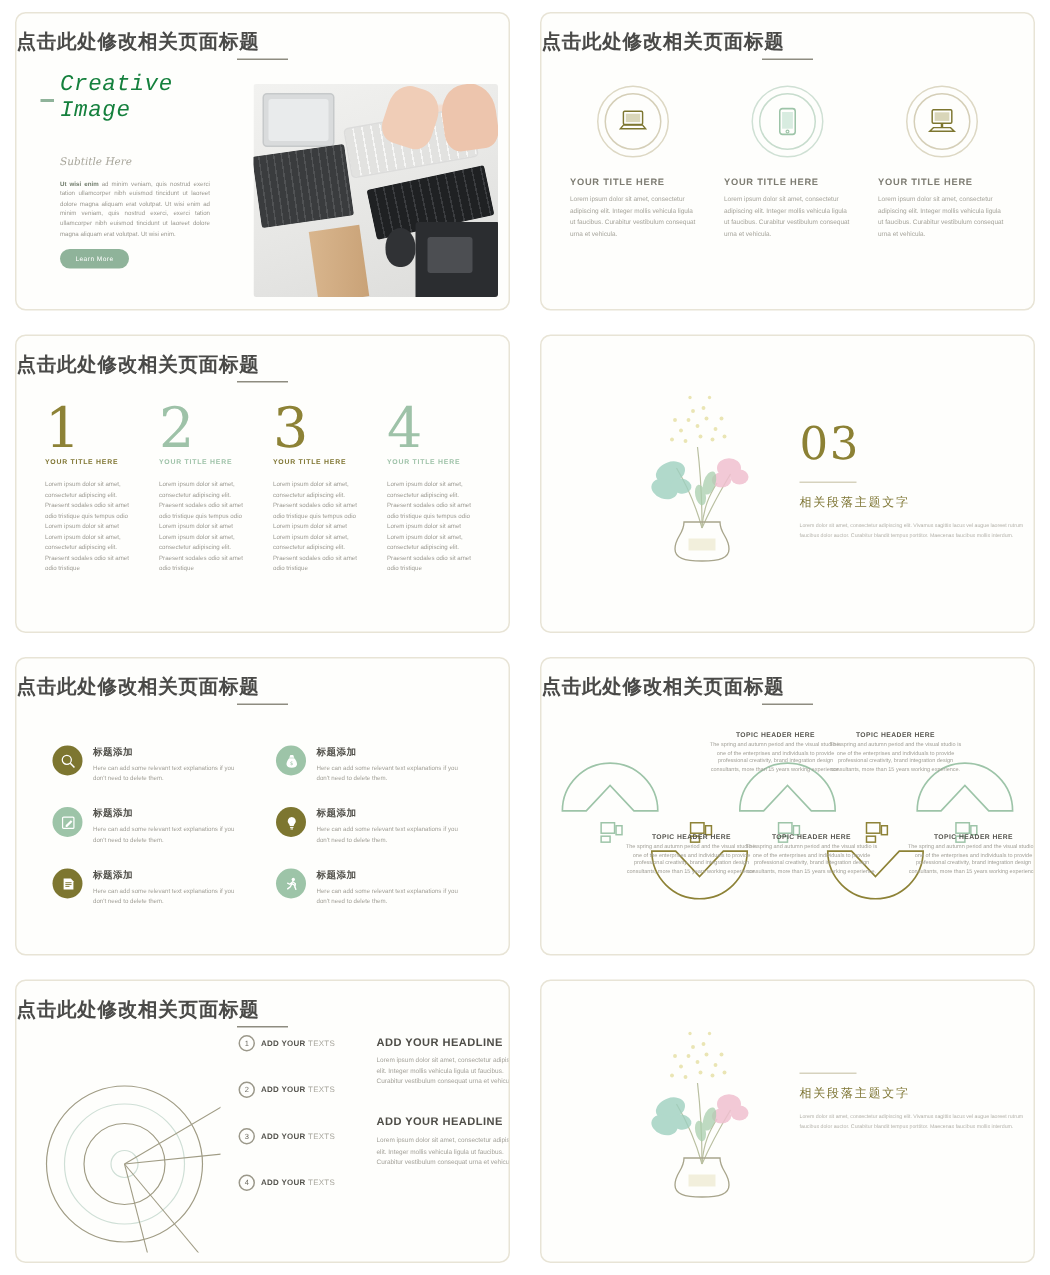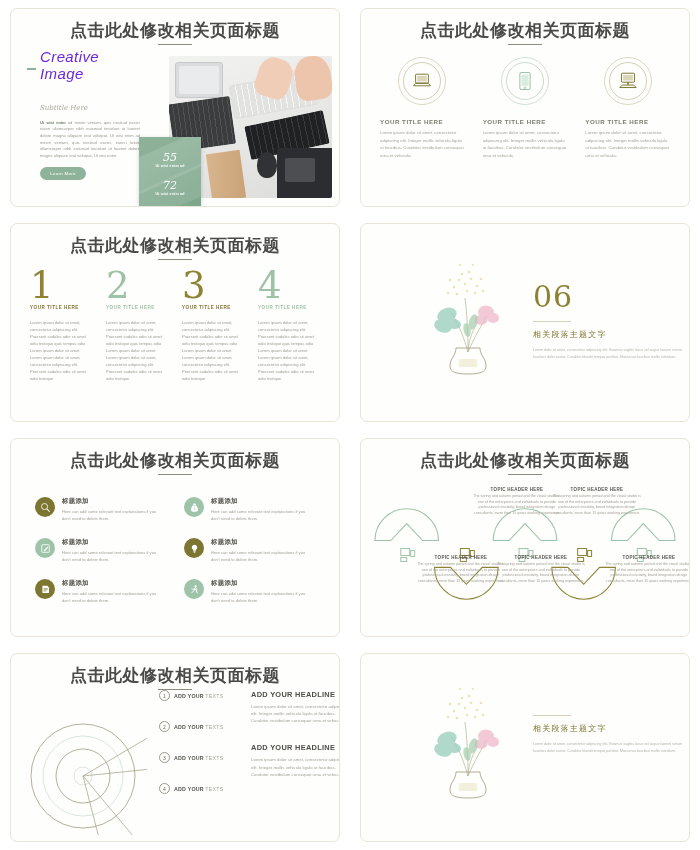--- a/index.html
+++ b/index.html
@@ -21,40 +21,40 @@
     width: 100%; height: 100%;
     background: #fefefc;
     border: 1px solid #e8e4d6;
     border-radius: 7px;
     overflow: hidden;
   }
 
   
   .stitle {
     position: absolute; top: 10px; left: 0; right: 0;
-    text-align: center;
-    font-size: 17px; font-weight: 700; color: #4a4a48;
+    text-align: left;
+    font-size: 13px; font-weight: 700; color: #4a4a48;
     letter-spacing: .5px;
     font-family: Liberation Mono, monospace;
   }
   .stitle .ul {
     display: block; width: 34px; height: 1.4px;
     background: #8e8c80; margin: 2px auto 0;
   }
 
   
   .s1-left { position: absolute; left: 16px; top: 40px; width: 118px; }
   .s1-dash {
     display: inline-block; width: 9px; height: 1.6px;
     background: #8fb39a; vertical-align: 9px; margin-right: 4px;
   }
   .s1-h {
     display: inline-block;
-    font-family: Liberation Sans, sans-serif;
-    font-size: 15px; color: #6d28d9; line-height: 1.12;
+    font-family: Liberation Mono, monospace;
+    font-size: 15px; color: #15803d; line-height: 1.12;
     letter-spacing: .4px; font-style: italic; font-weight: 400;
     max-width: 96px;
   }
   .s1-sub {
     font-family: "DejaVu Serif", serif; font-style: italic;
     font-size: 7px; color: #a9a79c; margin: 21px 0 0 13px;
   }
   .s1-body {
     margin: 8px 0 0 13px; width: 100px;
     font-size: 4.1px; line-height: 1.62; color: #9c9a92;
@@ -209,30 +209,20 @@
         <div class="ph ph-laptop"></div>
         <div class="ph ph-kbd"></div>
         <div class="ph ph-hand1"></div>
         <div class="ph ph-hand2"></div>
         <div class="ph ph-kbd2"></div>
         <div class="ph ph-wood"></div>
         <div class="ph ph-mouse"></div>
         <div class="ph ph-mon"></div>
       </div>
 
-      <div class="s1-card">
-        <div class="s1-num s1-n1">
-          <div class="n">55</div>
-          <div class="t">Ut wisi enim ad</div>
-        </div>
-        <div class="s1-num s1-n2">
-          <div class="n">72</div>
-          <div class="t">Ut wisi enim ad</div>
-        </div>
-      </div>
     </div>
   </div>
 
   <div class="slot">
     <div class="slide">
       <div class="stitle">
         <span>点击此处修改相关页面标题</span>
         <span class="ul"></span>
       </div>
       <div class="s2-row">
@@ -353,21 +343,21 @@
             <ellipse cx="58" cy="60" rx="6.5" ry="5"></ellipse>
           </g>
         <g fill="#a9cfae" opacity=".75">
             <ellipse cx="50" cy="62" rx="4" ry="8" transform="rotate(18 50 62)"></ellipse>
             <ellipse cx="44" cy="70" rx="3.5" ry="7" transform="rotate(-12 44 70)"></ellipse>
           </g>
         <path d="M33 88 C33 96 27 98 27 106 C27 112 33 114 45 114 C57 114 63 112 63 106 C63 98 57 96 57 88 Z" fill="none" stroke="#a8a58c" stroke-width="0.9"></path>
         <rect x="36" y="99" width="18" height="8" fill="#f2efdc"></rect>
       </svg>
       <div class="sec-right">
-        <div class="sec-num">06</div>
+        <div class="sec-num">03</div>
         <div class="sec-rule"></div>
         <div class="sec-h">相关段落主题文字</div>
         <div class="sec-p">Lorem dolor sit amet, consectetur adipiscing elit. Vivamus sagittis lacus vel augue laoreet rutrum faucibus dolor auctor. Curabitur blandit tempus porttitor. Maecenas faucibus mollis interdum.</div>
       </div>
     </div>
   </div>
 
   <div class="slot">
     <div class="slide">
       <div class="stitle">

